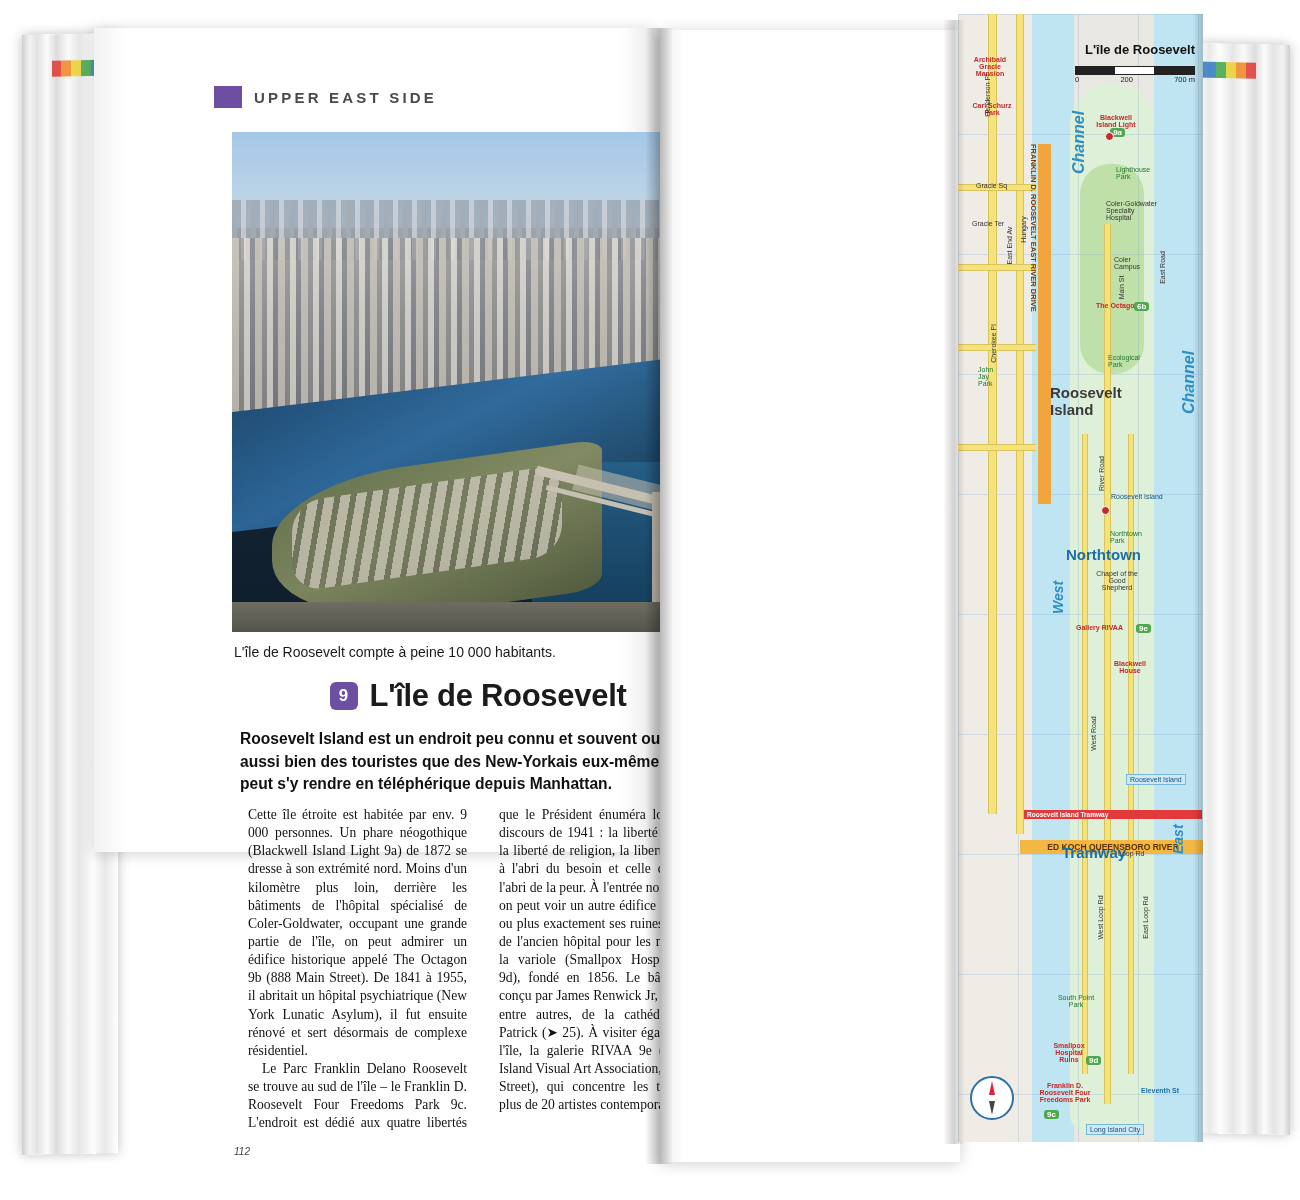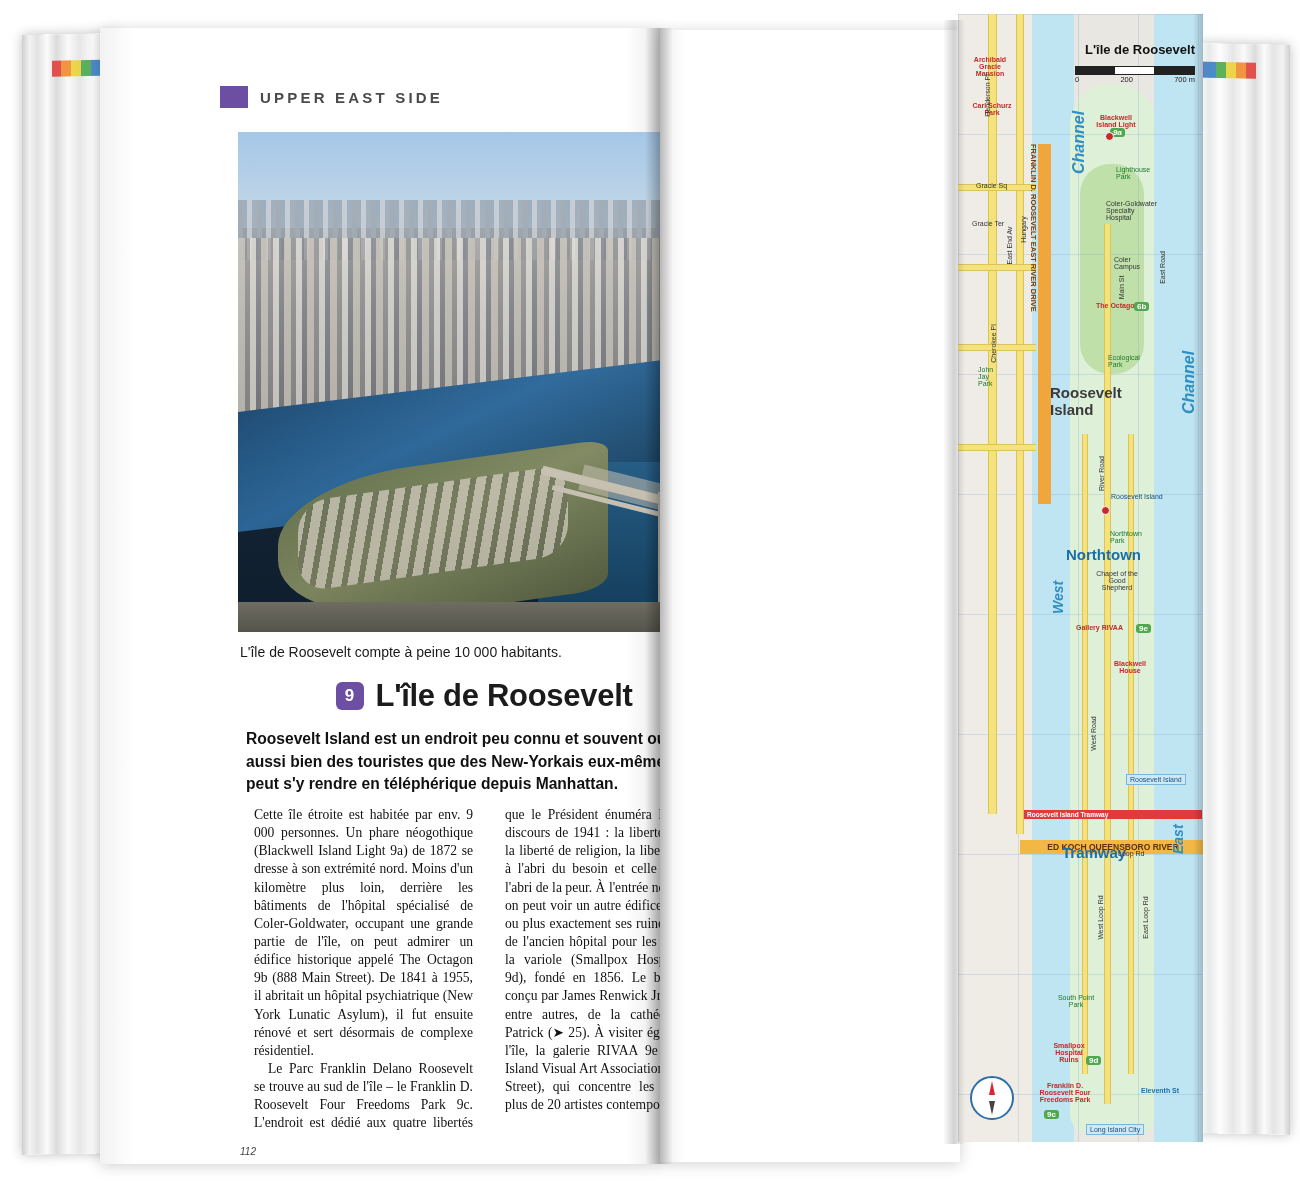--- a/index.html
+++ b/index.html
@@ -36,21 +36,21 @@
   .edge-right-colors{
     position:absolute;right:44px;top:62px;width:72px;height:16px;
     background:linear-gradient(90deg,#d8467d 0 14%,#8e4fa8 14% 28%,#3b7fc4 28% 44%,#4aa94e 44% 58%,#ead23a 58% 72%,#f08a2c 72% 86%,#e0403c 86% 100%);
     transform:skewY(1.2deg);opacity:.9;
   }
 
   .page{
     position:absolute;background:#ffffff;
     box-shadow:0 2px 14px rgba(0,0,0,.18);
   }
-  .page-left{left:100px;top:28px;width:560px;height:1136px;
+  .page-left{left:94px;top:28px;width:560px;height:824px;
     background:linear-gradient(90deg,#f2f2f2 0%,#ffffff 6%,#ffffff 94%,#eceaea 100%);}
   .page-mid{left:660px;top:30px;width:300px;height:1132px;
     background:linear-gradient(90deg,#eeecec 0%,#ffffff 8%,#ffffff 100%);}
 
   
   .rubric{
     position:absolute;left:120px;top:58px;display:flex;align-items:center;gap:12px;
   }
   .rubric-square{width:28px;height:22px;background:#6c4fa3;}
   .rubric-text{

